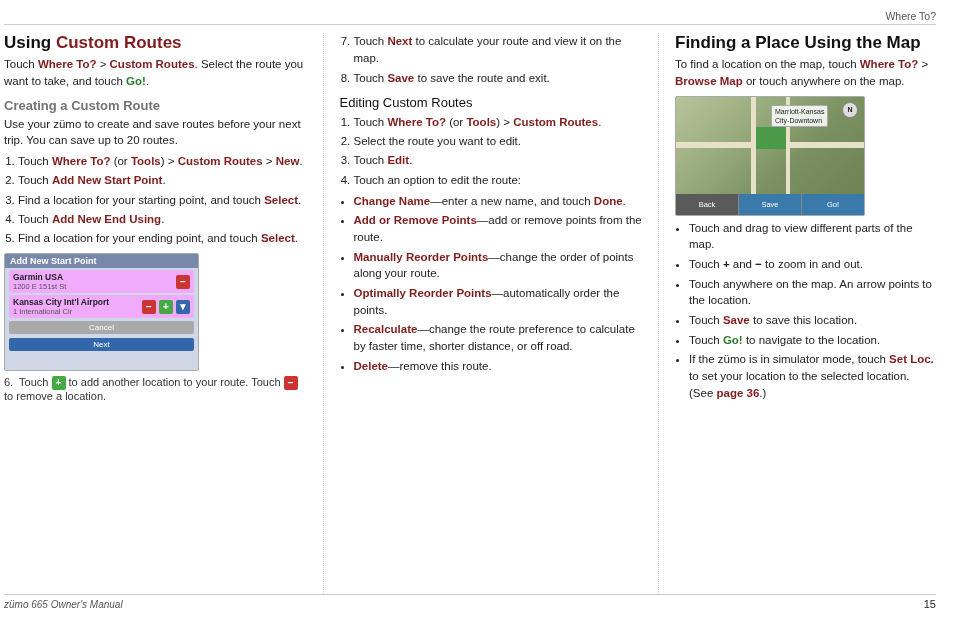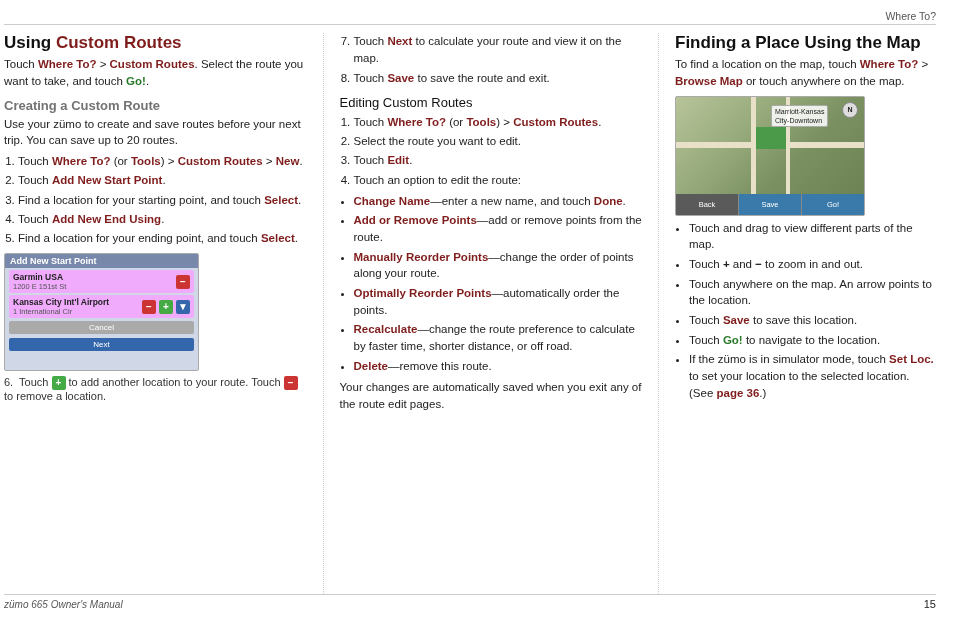--- a/index.html
+++ b/index.html
@@ -460,21 +460,20 @@
           <span class="blue-link">Optimally Reorder Points</span>—automatically order the points.
         </li>
         <li>
           <span class="blue-link">Recalculate</span>—change the route preference to calculate by faster time, shorter distance, or off road.
         </li>
         <li>
           <span class="blue-link">Delete</span>—remove this route.
         </li>
       </ul>
 
-      <p class="closing-para">Your changes are automatically saved when you exit any of the route edit pages.</p>
     </div>
 
     <div class="col-right">
       <h2 class="section-title">
         Finding a Place Using the Map
       </h2>
       <p class="intro">
         To find a location on the map, touch <span class="blue-link">Where To?</span> &gt; <span class="blue-link">Browse Map</span> or touch anywhere on the map.
       </p>
 

